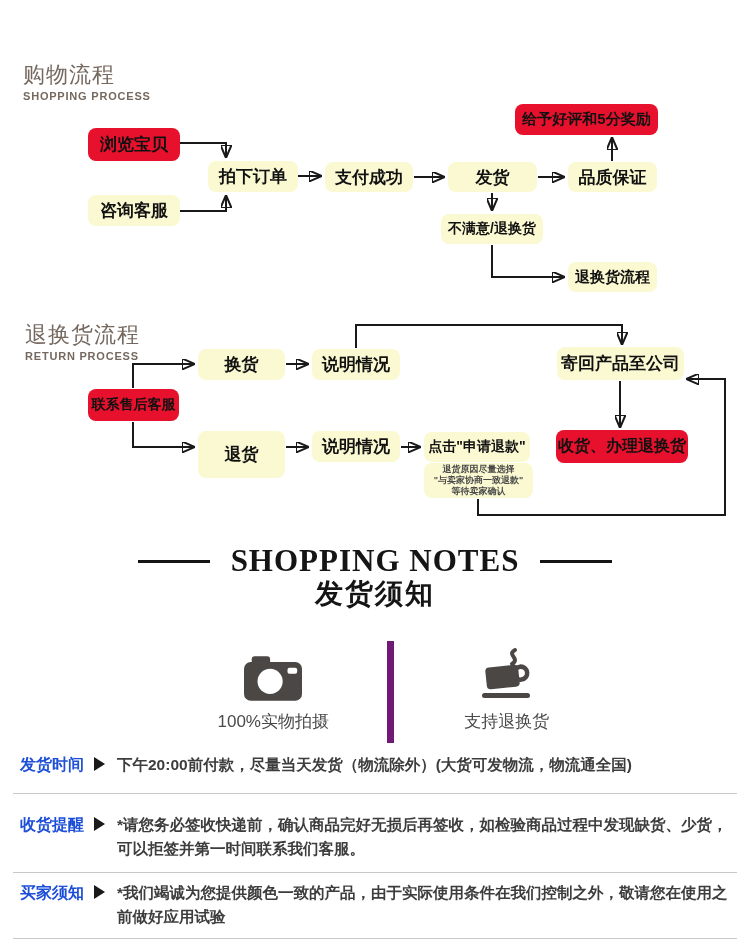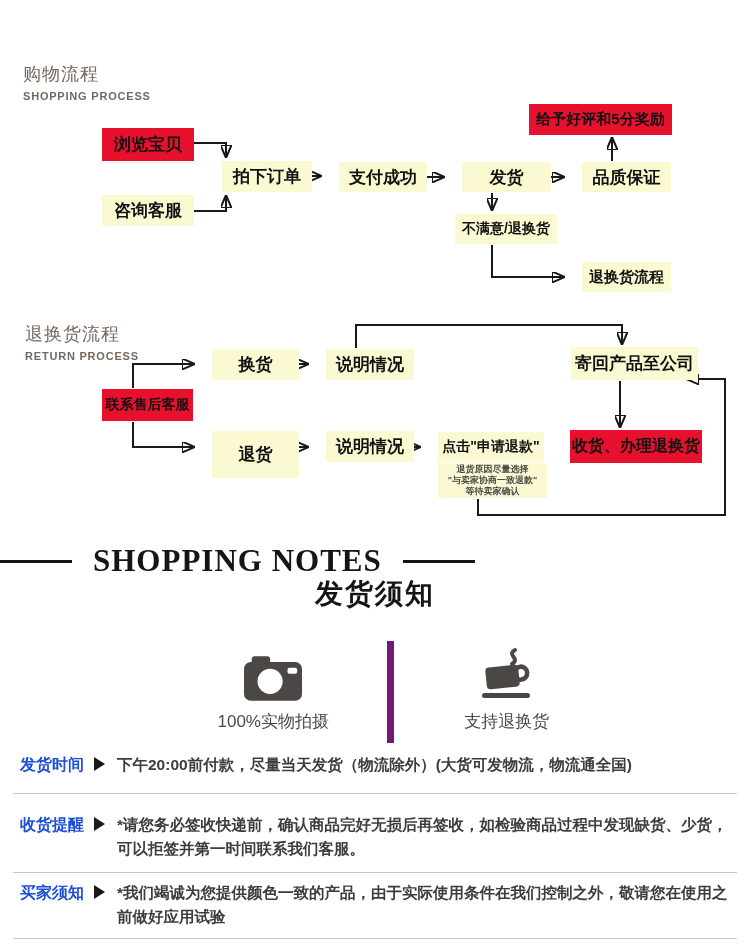--- a/index.html
+++ b/index.html
@@ -1,29 +1,29 @@
 <!DOCTYPE html>
 <html><head>
 <meta charset="utf-8">
 <style>
   html,body{margin:0;padding:0;background:#fff;}
   body{font-family:"Liberation Sans","DejaVu Sans",sans-serif;}
   .canvas{position:relative;width:750px;height:949px;background:#fff;overflow:hidden;}
 
   
   .sec-head{position:absolute;color:#75685f;}
-  .sec-head .zh{font-size:18px;line-height:27px;letter-spacing:1px;font-weight:400;}
+  .sec-head .zh{font-size:22px;line-height:27px;letter-spacing:1px;font-weight:400;}
   .sec-head .en{font-size:11px;font-weight:bold;letter-spacing:.8px;margin-top:2px;}
   .sh1{left:23px;top:61px;}
   .sh2{left:25px;top:321px;}
 
   
   .fnode{position:absolute;display:flex;align-items:center;justify-content:center;
-         background:#fbf9d2;border-radius:0;color:#111;font-weight:bold;font-size:17px;
-         text-align:left;margin-left:14px;}
+         background:#fbf9d2;border-radius:8px;color:#111;font-weight:bold;font-size:17px;
+         text-align:left;}
   .fnode.red{background:#e8112d;}
   .sz15{font-size:15px;}
   .sz14{font-size:14px;}
   .sz16{font-size:16px;}
 
   .n-browse{left:88px;top:128px;width:92px;height:33px}
   .n-consult{left:88px;top:195px;width:92px;height:31px}
   .n-order{left:208px;top:161px;width:90px;height:31px}
   .n-pay{left:325px;top:162px;width:88px;height:30px}
   .n-ship{left:448px;top:162px;width:89px;height:30px}
@@ -41,21 +41,21 @@
   .n-sendback{left:557px;top:347px;width:127px;height:33px}
   .n-handle{left:556px;top:430px;width:132px;height:33px}
   .n-applynote{left:424px;top:463px;width:109px;height:35px;flex-direction:column;
                font-size:9px;line-height:11px;font-weight:600;color:#4a4a4a;}
 
   .arrows{position:absolute;left:0;top:0;width:750px;height:530px;}
   .arrows path{stroke:#191919;stroke-width:2;fill:none;}
 
   
   .notes-title{position:absolute;left:0;top:543px;width:750px;display:flex;
-               align-items:center;gap:21px;}
+               align-items:center;justify-content:center;gap:21px;}
   .notes-title .dash{width:72px;height:3px;background:#151515;}
   .notes-title .en{font-family:"Liberation Serif","DejaVu Serif",serif;font-weight:bold;
                    font-size:31px;letter-spacing:1px;color:#151515;}
   .notes-zh{position:absolute;left:0;top:575px;width:750px;text-align:center;
             font-size:28px;font-weight:bold;color:#151515;letter-spacing:2px;}
 
   
   .features{position:absolute;left:160px;top:641px;width:460px;display:flex;}
   .feature{flex:1;display:flex;flex-direction:column;align-items:center;padding:6px 0 10px;}
   .feature + .feature{border-left:7px solid #701a75;}

